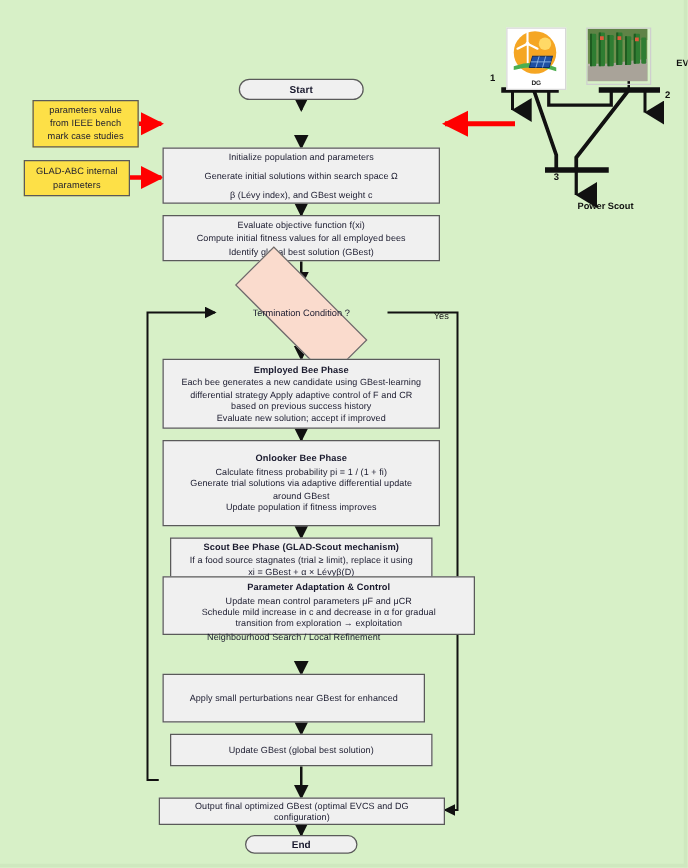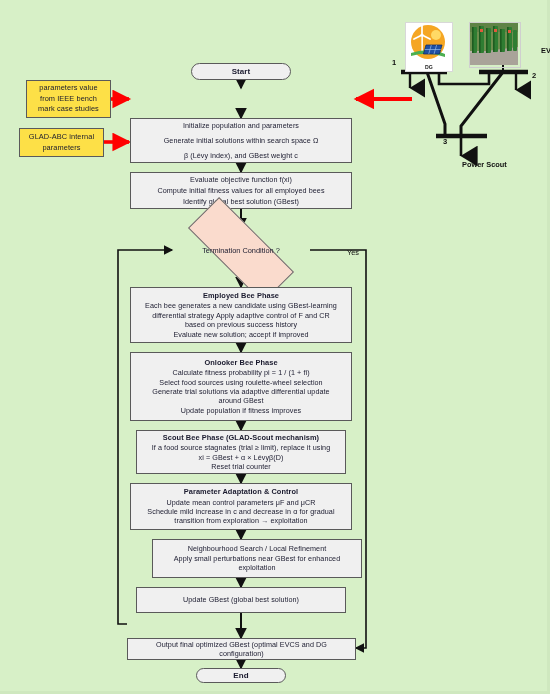--- a/index.html
+++ b/index.html
@@ -168,41 +168,40 @@
     <span class="hdr">Employed Bee Phase</span>
     <span class="ln">Each bee generates a new candidate using GBest-learning</span>
     <span class="ln">differential strategy Apply adaptive control of F and CR</span>
     <span class="ln">based on previous success history</span>
     <span class="ln">Evaluate new solution; accept if improved</span>
   </div>
 
   <div class="node" style="left:130px;top:352px;width:222px;height:69px;">
     <span class="hdr">Onlooker Bee Phase</span>
     <span class="ln">Calculate fitness probability pi = 1 / (1 + fi)</span>
-    <span class="ln">Select food sources using roulette-wheel selection</span>
     <span class="ln">Generate trial solutions via adaptive differential update</span>
     <span class="ln">around GBest</span>
     <span class="ln">Update population if fitness improves</span>
   </div>
 
   <div class="node" style="left:136px;top:430px;width:210px;height:44px;">
     <span class="hdr">Scout Bee Phase (GLAD-Scout mechanism)</span>
     <span class="ln">If a food source stagnates (trial ≥ limit), replace it using</span>
     <span class="ln">xi = GBest + α × Lévyβ(D)</span>
     <span class="ln">Reset trial counter</span>
   </div>
 
-  <div class="node" style="left:130px;top:483px;width:222px;height:47px;">
+  <div class="node" style="left:130px;top:461px;width:250px;height:47px;">
     <span class="hdr">Parameter Adaptation &amp; Control</span>
     <span class="ln">Update mean control parameters μF and μCR</span>
     <span class="ln">Schedule mild increase in c and decrease in α for gradual</span>
     <span class="ln">transition from exploration → exploitation</span>
   </div>
 
-  <div class="node" style="left:152px;top:539px;width:210px;height:39px;">
+  <div class="node" style="left:130px;top:539px;width:210px;height:39px;gap:39px;">
     <span class="ln">Neighbourhood Search / Local Refinement</span>
     <span class="ln">Apply small perturbations near GBest for enhanced</span>
     <span class="ln">exploitation</span>
   </div>
 
   <div class="node" style="left:136px;top:587px;width:210px;height:26px;">
     <span class="ln">Update GBest (global best solution)</span>
   </div>
 
   <div class="node" style="left:127px;top:638px;width:229px;height:22px;">

